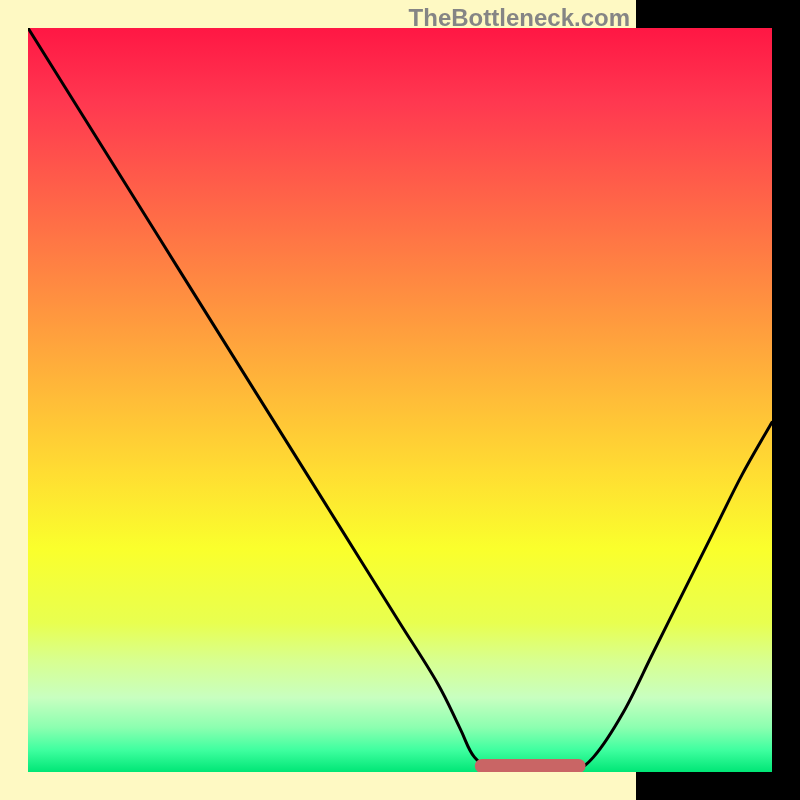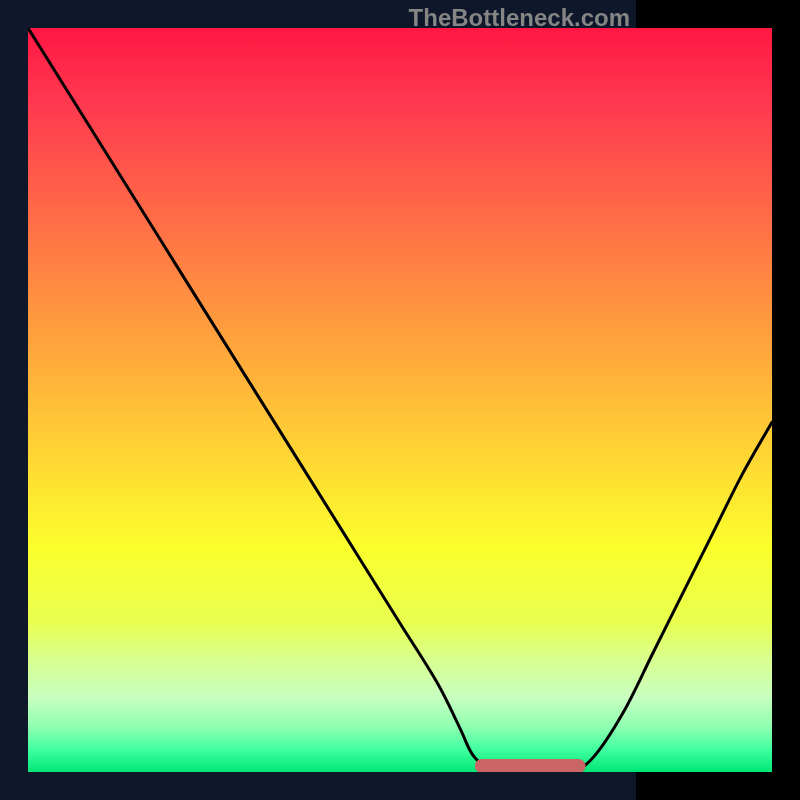--- a/index.html
+++ b/index.html
@@ -1,21 +1,21 @@
 <!DOCTYPE html>
 <html><head>
 <meta charset="utf-8">
 <style>
   * { margin: 0; padding: 0; box-sizing: border-box; }
   html, body { width: 800px; height: 800px; overflow: hidden; background: #000; }
   .chart-container {
     position: relative;
     width: 636px;
     height: 800px;
-    background: #0f172a;
+    background: #fef9c3;
     padding-left: 45px;
   }
   .plot-area {
     position: absolute;
     left: 28px;
     top: 28px;
     width: 744px;
     height: 744px;
     background: linear-gradient(to bottom,
       #ff1744 0%,

